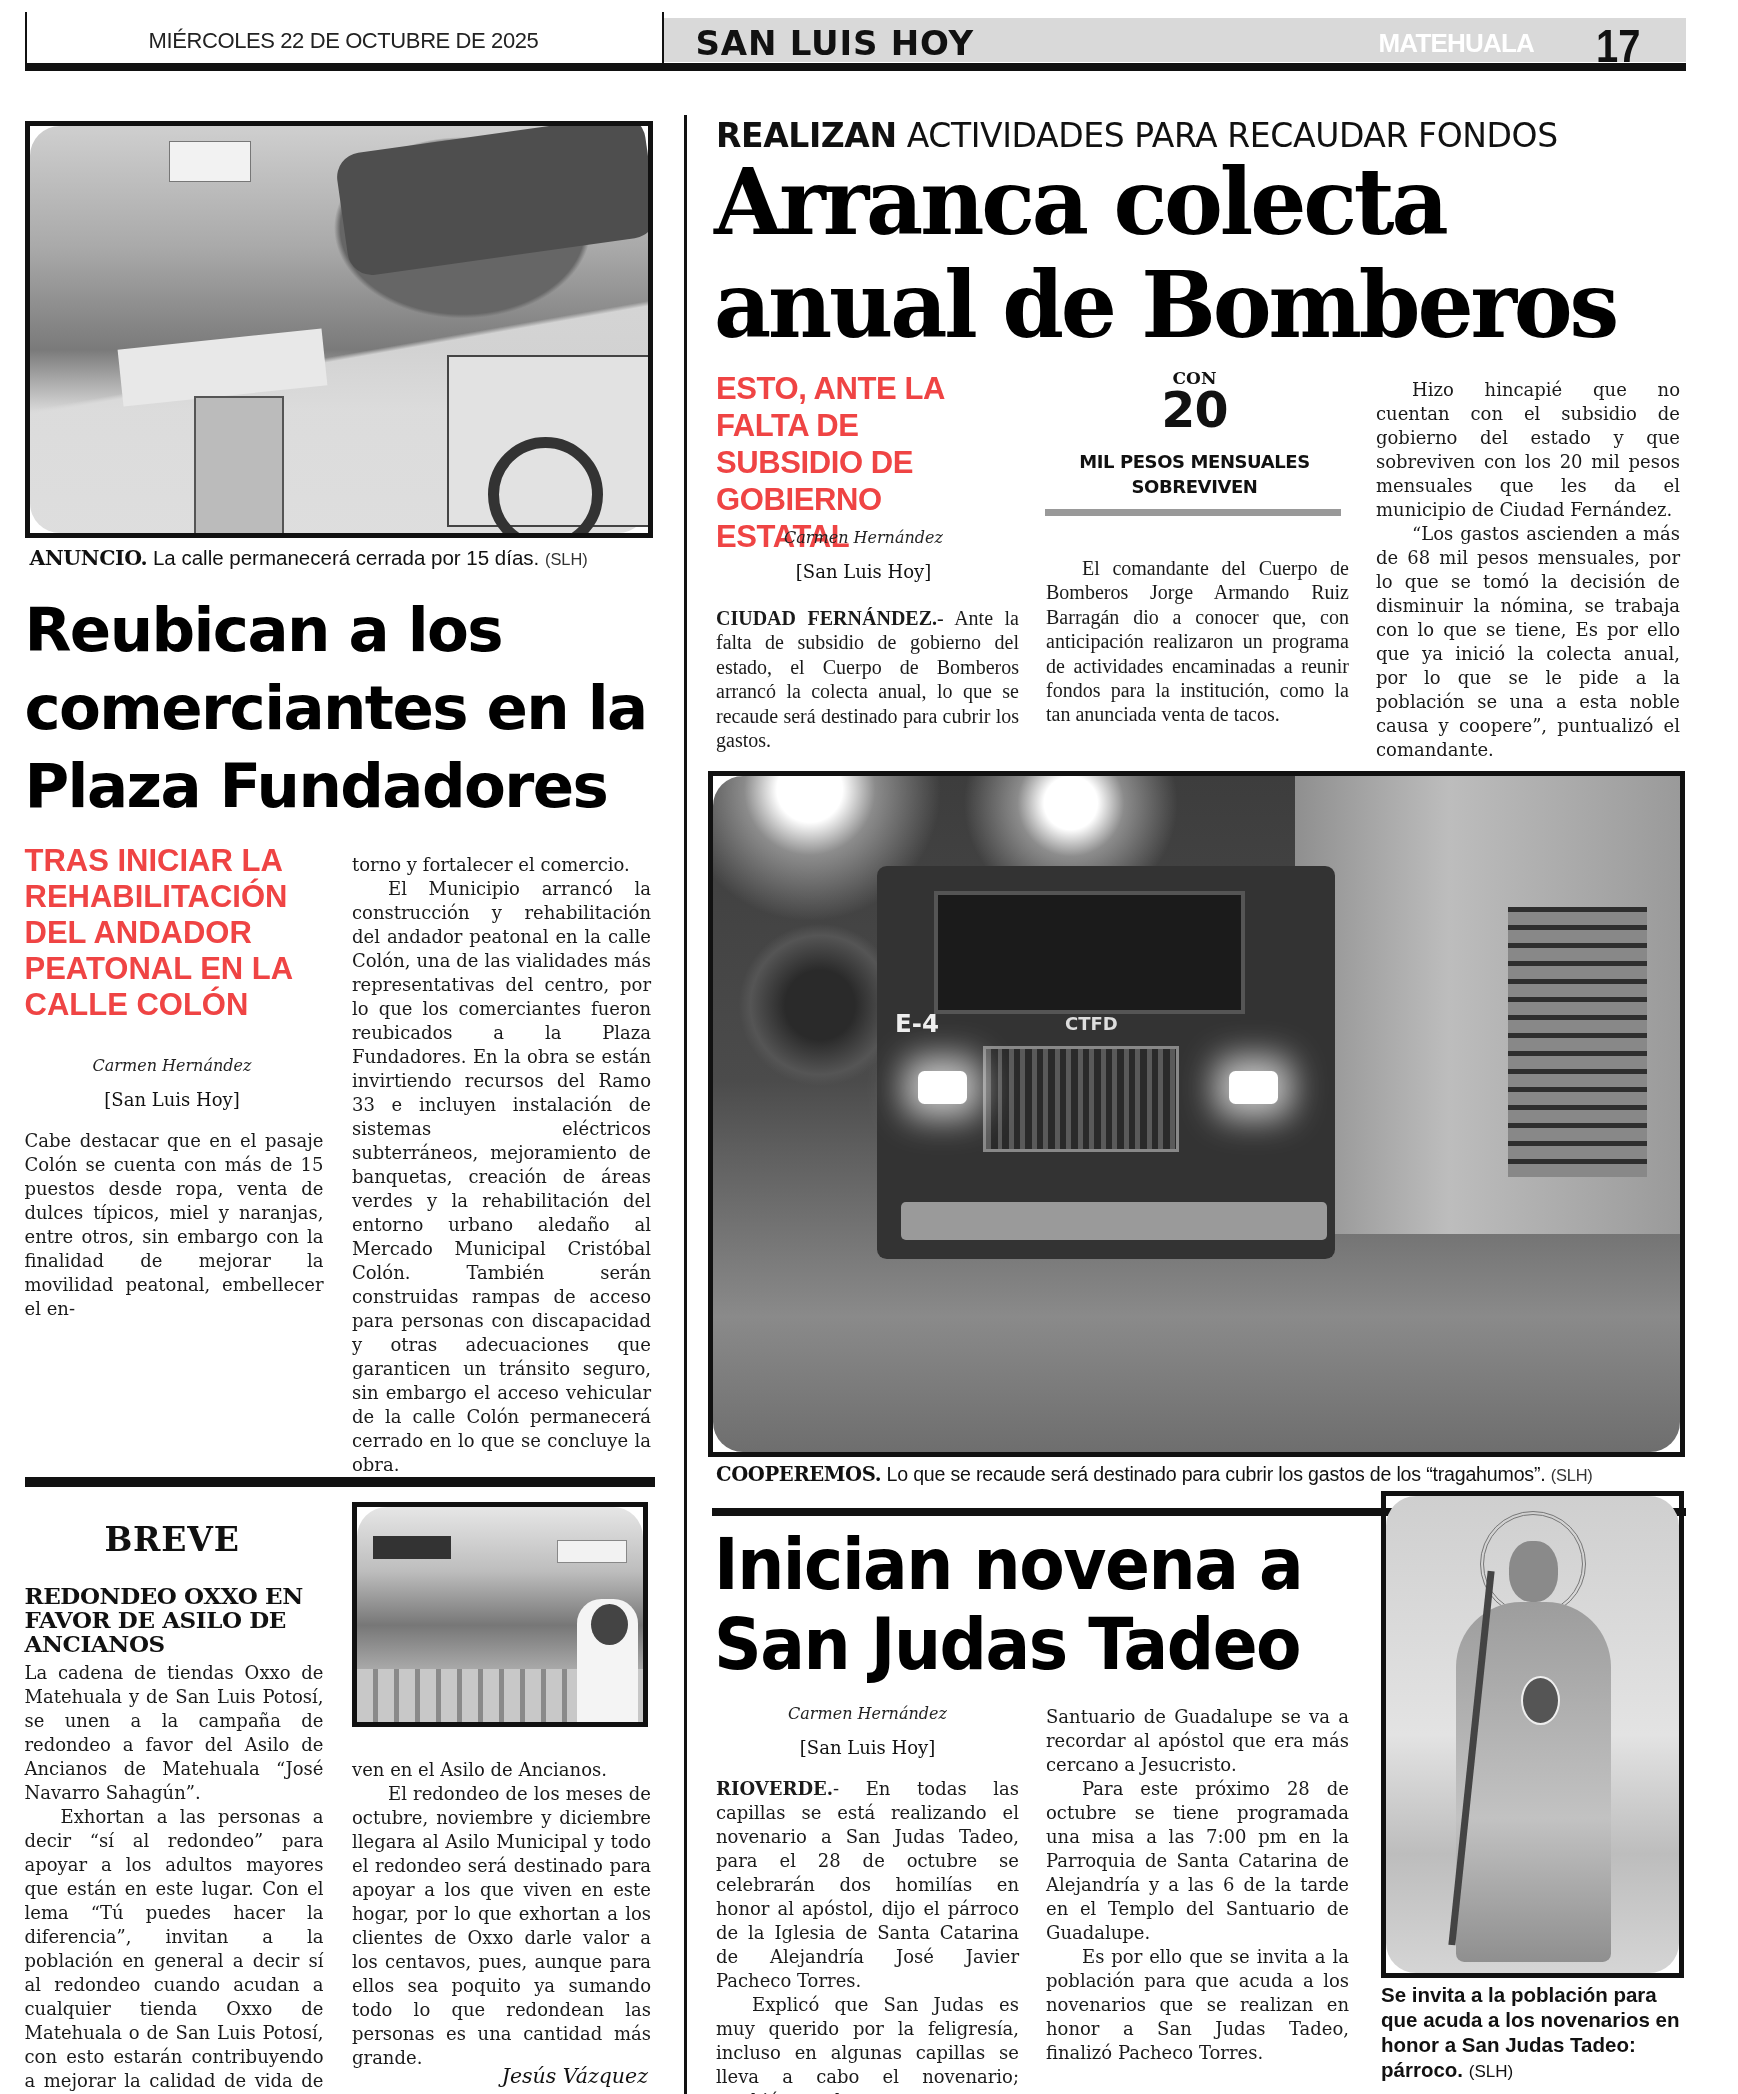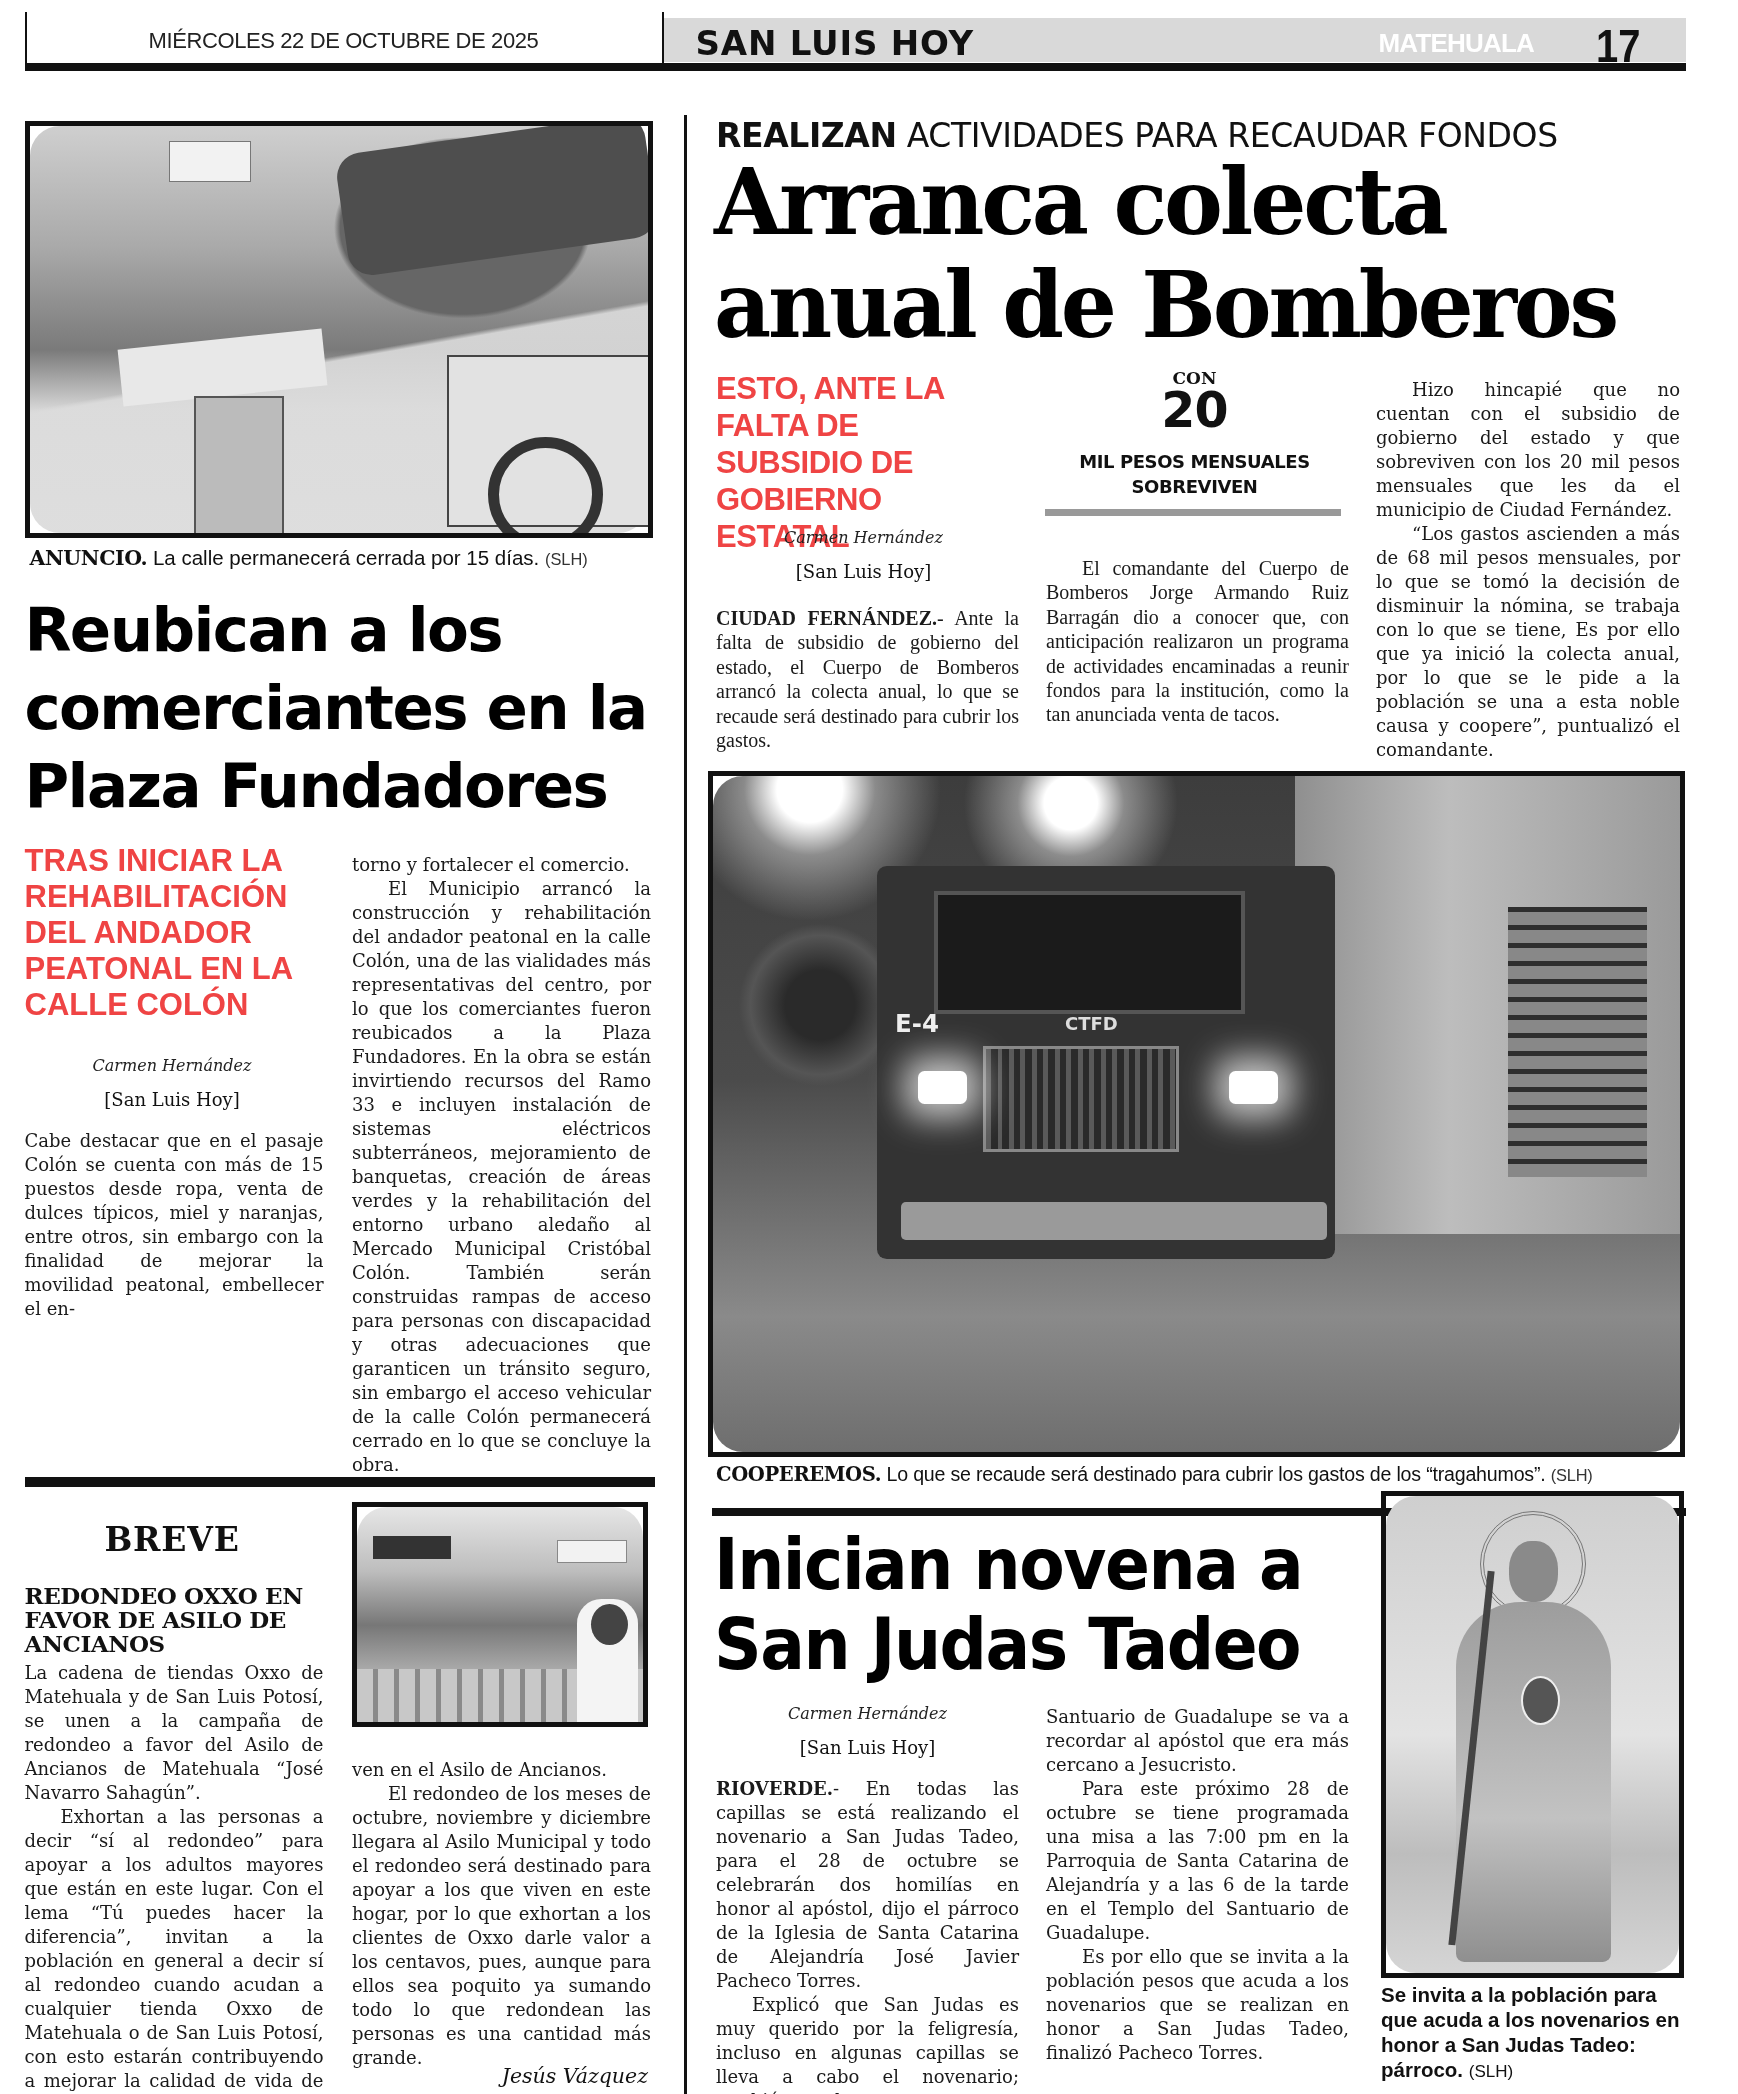--- a/index.html
+++ b/index.html
@@ -267,21 +267,21 @@
     <div class="name">Carmen Hernández</div>
     <div class="outlet">[San Luis Hoy]</div>
   </div>
   <div class="body" style="left:716px; top:1777px; width:303px;">
     <p><span class="dateline">RIOVERDE.</span><span>- En todas las capillas se está realizando el novenario a San Judas Tadeo, para el 28 de octubre se celebrarán dos homilías en honor al apóstol, dijo el párroco de la Iglesia de Santa Catarina de Alejandría José Javier Pacheco Torres.</span></p>
     <p>Explicó que San Judas es muy querido por la feligresía, incluso en algunas capillas se lleva a cabo el novenario; también en el</p>
   </div>
   <div class="body" style="left:1046px; top:1705px; width:303px;">
     <p>Santuario de Guadalupe se va a recordar al apóstol que era más cercano a Jesucristo.</p>
     <p>Para este próximo 28 de octubre se tiene programada una misa a las 7:00 pm en la Parroquia de Santa Catarina de Alejandría y a las 6 de la tarde en el Templo del Santuario de Guadalupe.</p>
-    <p>Es por ello que se invita a la población pesos que acuda a los novenarios que se realizan en honor a San Judas Tadeo, finalizó Pacheco Torres.</p>
+    <p>Es por ello que se invita a la población para que acuda a los novenarios que se realizan en honor a San Judas Tadeo, finalizó Pacheco Torres.</p>
   </div>
   <div class="photo ph-judas">
     <div class="photo-inner" title="Imagen de San Judas Tadeo">
       <div class="halo"></div>
       <div class="robe"></div>
       <div class="staff"></div>
       <div class="face"></div>
       <div class="medal"></div>
     </div>
   </div>

